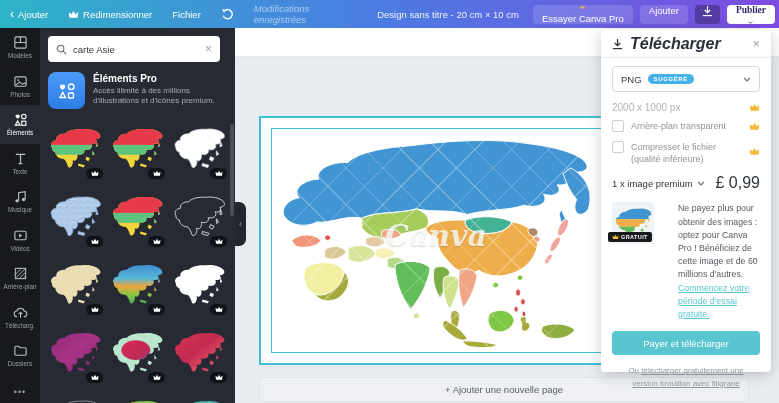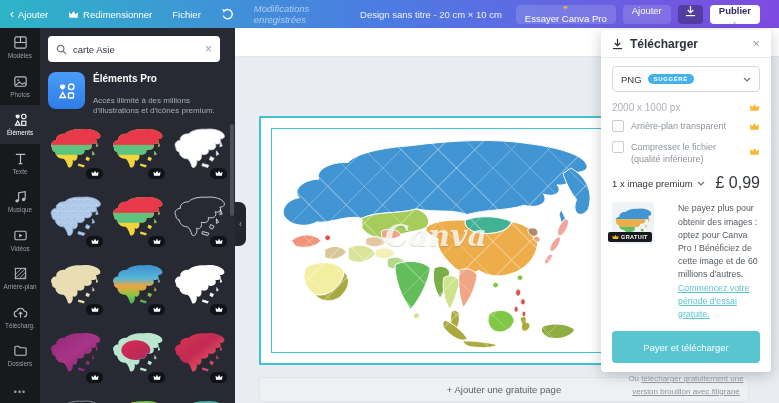--- a/index.html
+++ b/index.html
@@ -11,21 +11,21 @@
     background:linear-gradient(90deg, var(--c-topbar1) 0%, var(--c-topbar2) 48%, var(--c-topbar3) 100%);
     display:flex; align-items:center; color:#fff; font-size:9.5px; }
   .tb-item { display:flex; align-items:center; gap:4px; padding:0 10px; height:100%; cursor:pointer; white-space:nowrap; }
   .tb-item .chev { font-size:12px; line-height:1; margin-top:-1px; }
   .tb-status { opacity:.55; font-style:italic; padding:0 10px; }
   .tb-spacer { flex:1; }
   .tb-title { opacity:.9; padding:0 14px; white-space:nowrap; }
   .tb-btn { display:flex; align-items:center; gap:4px; background:rgba(255,255,255,.14); border-radius:4px;
     height:19px; padding:0 9px; margin-right:7px; cursor:pointer; white-space:nowrap;flex-direction:column; }
   .tb-btn.dl { background:rgba(0,0,0,.28); padding:0 7px; }
-  .tb-btn.publish { background:#fff; color:#35296b; font-weight:bold; gap:6px; margin-right:19px; }
+  .tb-btn.publish { background:#fff; color:#35296b; font-weight:bold; gap:6px; margin-right:4px;font-family:Liberation Serif, serif; }
   .crown-y { fill:var(--c-crown); }
   .crown-w { fill:#fff; }
   svg.ico { display:block; }
 
   
   .rail { position:absolute; left:0; top:28px; width:40px; height:375px; background:var(--c-rail); z-index:10;
     display:flex; flex-direction:column; align-items:stretch; }
   .rail-item { height:38.5px; display:flex; flex-direction:column; align-items:center; justify-content:center;
     gap:2px; color:#b9bfc7; cursor:pointer; }
   .rail-item .lbl { font-size:6.3px; color:#9aa0a8; }
@@ -35,21 +35,21 @@
 
   
   .panel { position:absolute; left:40px; top:28px; width:195px; height:375px; background:var(--c-panel); z-index:9; overflow:hidden; }
   .searchbox { position:absolute; left:8px; top:8px; width:172px; height:26px; background:#fff; border-radius:4px;
     display:flex; align-items:center; padding:0 8px; gap:6px; }
   .searchbox input { border:none; outline:none; flex:1; font-size:9.5px; color:#33383f; font-family:"Liberation Sans",sans-serif; min-width:0; background:transparent; }
   .searchbox .x { color:#9aa0a8; font-size:12px; cursor:pointer; }
   .procard { position:absolute; left:8px; top:44px; width:180px; display:flex; gap:8px; cursor:pointer; }
   .procard .picon { width:37px; height:37px; border-radius:8px; background:linear-gradient(180deg,#4a9cf8,var(--c-problue));
     display:flex; align-items:center; justify-content:center; flex-shrink:0; }
-  .procard .ptxt { display:flex; flex-direction:column; gap:12px; padding-top:1px; }
+  .procard .ptxt { display:flex; flex-direction:column; gap:2px; padding-top:1px; }
   .procard .ptitle { color:#fff; font-size:10px; font-weight:bold; }
   .procard .pdesc { color:#a6adb6; font-size:8px; line-height:1.3; width:122px; }
   .thumb-grid { position:absolute; left:6px; top:90px; width:182px; display:grid;
     grid-template-columns:repeat(3,58px); grid-auto-rows:62px; gap:6px 4px; }
   .thumb { position:relative; cursor:pointer; }
   .thumb svg.tmap { width:100%; height:100%; display:block; }
   .crown-badge { position:absolute; right:1px; bottom:1px; width:17px; height:11px; background:rgba(12,14,18,.85);
     border-radius:6px; display:flex; align-items:center; justify-content:center; }
   .scrollbar { position:absolute; right:1px; top:96px; width:4px; height:92px; background:#4a4f58; border-radius:2px; }
 
@@ -69,21 +69,21 @@
   .wm-text { position:absolute; left:34%; top:40%; font-family:"DejaVu Serif", serif; font-style:italic; font-weight:bold;
     font-size:30px; color:rgba(255,255,255,.78); text-shadow:0 1px 1px rgba(90,90,60,.25); pointer-events:none; }
   .addpage { position:absolute; left:24px; top:349px; width:490px; height:25px; background:#eef0f3;
     border:1px solid #e0e3e7; border-radius:3px; display:flex; align-items:center; justify-content:center;
     color:#5a5f66; font-size:9.5px; cursor:pointer; }
 
   
   .dlpanel { position:absolute; left:601px; top:30px; width:170px; height:342px; background:#fff; border-radius:4px;
     box-shadow:0 3px 14px rgba(20,24,34,.22); z-index:30; font-size:9.5px; color:#33383f; }
   .dl-head { height:28px; display:flex; align-items:center; gap:7px; padding:0 11px; border-bottom:1px solid #e8eaee; }
-  .dl-head .t { font-size:12px; font-weight:bold; color:#2b3139; flex:1; }
+  .dl-head .t { font-size:16px; font-weight:bold; color:#2b3139; flex:1;font-style:italic; }
   .dl-head .x { color:#9aa0a8; font-size:13px; cursor:pointer; }
   .dl-body { padding:8px 11px 0; position:relative; }
   .dl-label { font-size:9.5px; font-weight:bold; color:#32373e; margin:2px 0 6px; }
   .dl-select { height:26px; border:1px solid #d5d9dd; border-radius:4px; display:flex; align-items:center;
     padding:0 8px; gap:6px; cursor:pointer; margin-bottom:10px; }
   .dl-select .v { font-size:9.5px; color:#33383f; }
   .badge { background:var(--c-badge); color:#fff; font-size:6px; font-weight:bold; letter-spacing:.6px;
     padding:2px 6px; border-radius:8px; }
   .dl-select .chev { margin-left:auto; color:#6b7178; font-size:9px; }
   .size-row { display:flex; align-items:center; gap:7px; color:#aeb3b9; margin-bottom:7px; }
@@ -101,21 +101,21 @@
   .sum-row .s { font-size:9.5px; color:#2f353c; cursor:pointer; }
   .sum-row .chev { font-size:8px; color:#6b7178; margin-left:4px; }
   .sum-row .price { margin-left:auto; font-weight:normal; font-size:16px; color:#2f353c; }
   .promo { display:flex; gap:24px; margin-bottom:10px; }
   .promo-thumb { position:relative; width:42px; height:42px; flex-shrink:0; }
   .promo-thumb .pimg { width:42px; height:42px; border-radius:3px; background:#eef3f7; overflow:hidden; }
   .gratuit { position:absolute; left:-4px; bottom:2px; background:#17191c; color:#fff; font-size:5.5px; font-weight:bold;
     letter-spacing:.4px; padding:2px 4px; border-radius:2px; display:flex; align-items:center; gap:2px; }
   .promo-text { font-size:8.8px; color:#555b63; line-height:1.5; }
   .promo-text a { color:var(--c-accent); cursor:pointer; text-decoration:underline; }
-  .paybtn { height:32px; background:var(--c-accent); border-radius:4px; color:#fff; font-size:9.5px;
+  .paybtn { height:24px; background:var(--c-accent); border-radius:4px; color:#fff; font-size:9.5px;
     display:flex; align-items:center; justify-content:center; cursor:pointer; margin-bottom:10px; }
   .dl-footer { text-align:center; font-size:8px; color:#8e959c; line-height:1.6; padding:0 4px; }
   .dl-footer a { color:#8e959c; text-decoration:underline; cursor:pointer; }
 </style>
 </head>
 <body>
 
 <div class="root">
 
   <div class="topbar">
@@ -567,21 +567,21 @@
             <path fill="#a9aa3b" d="M254,204 C258,200 262,202 260,208 C264,208 266,212 262,216 C258,220 254,216 256,210 Z"></path>
             <path fill="#8fae3f" d="M278,212 C290,208 304,210 310,216 C306,224 292,228 282,224 C276,220 274,216 278,212 Z"></path>
             <circle fill="#cfe28d" cx="148" cy="201" r="3.2"></circle>
           </g>
         </svg>
         <div class="wm-lines"></div>
         <div class="wm-text">Canva</div>
       </div>
     </div>
 
-    <div class="addpage">+ Ajouter une gratuite page</div>
+    <div class="addpage">+ Ajouter une nouvelle page</div>
   </div>
 
   <div class="collapse-tab" style="left:235px;">‹</div>
 
   <div class="dlpanel">
     <div class="dl-head">
       <svg class="ico" width="11" height="12" viewBox="0 0 12 13">
         <path d="M6,1 V8 M3,5.4 L6,8.4 L9,5.4" fill="none" stroke="#2b3139" stroke-width="1.3"></path>
         <path d="M1,11.5 H11" stroke="#2b3139" stroke-width="1.3"></path>
       </svg>

